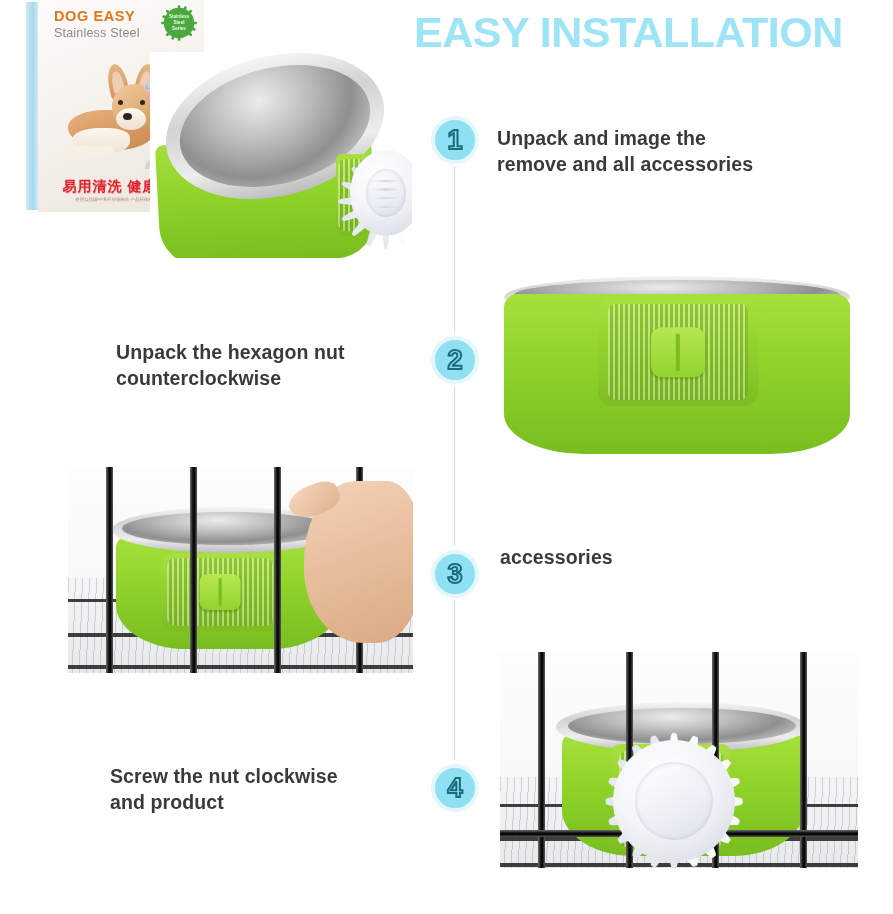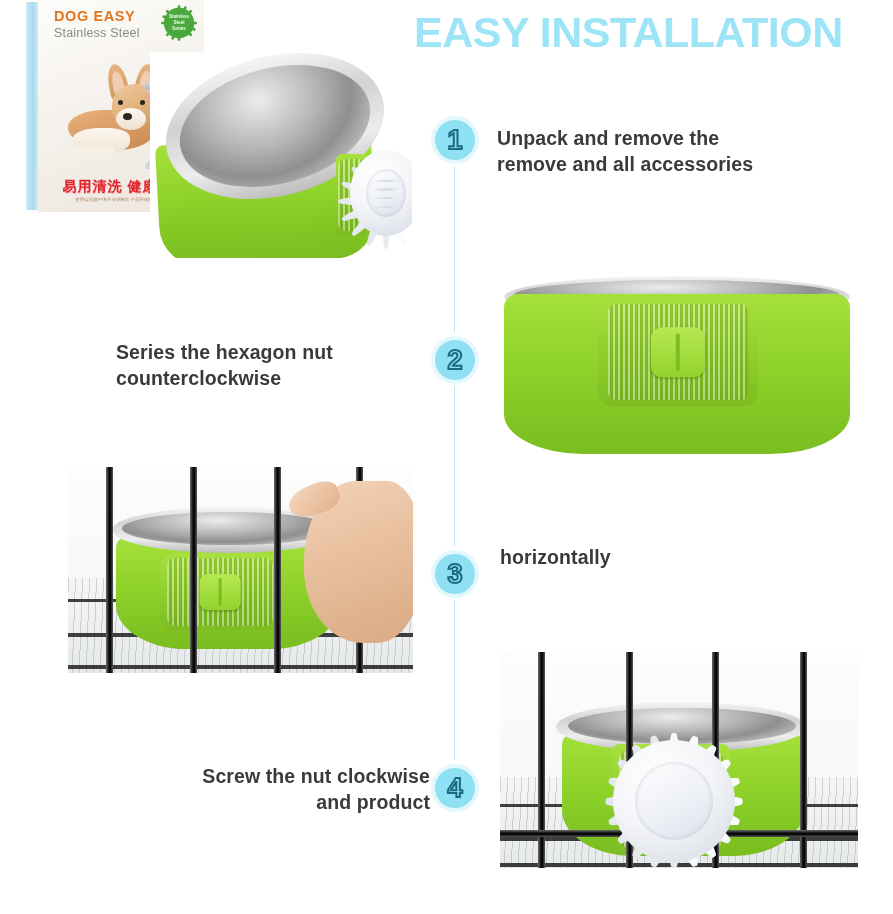--- a/index.html
+++ b/index.html
@@ -377,39 +377,39 @@
         <div class="ridge" style="top:58%"></div>
         <div class="ridge" style="top:76%"></div>
       </div>
     </div>
   </div>
 
   <div class="badge" style="left:431px; top:116px;">
     <span>1</span>
   </div>
   <div class="steptext right" style="left:497px; top:126px; width:330px;">
-    <div>Unpack and remove the</div>
+    <div>Unpack and image the</div>
     <div>remove and all accessories</div>
   </div>
 
   <div class="photo p2">
     <div class="steel-rim-outer" style="left:6px; top:4px; width:346px; height:42px;"></div>
     <div class="steel-rim-inner" style="left:16px; top:8px; width:326px; height:30px;"></div>
     <div class="bowl-green" style="left:6px; top:22px; width:346px; height:160px; border-radius:14px 14px 80px 80px/14px 14px 40px 40px;"></div>
     <div class="clamp" style="left:100px; top:26px; width:160px; height:108px;">
       <div class="ribs"></div>
       <div class="hub"></div>
     </div>
   </div>
 
   <div class="badge" style="left:431px; top:336px;">
     <span>2</span>
   </div>
   <div class="steptext left" style="left:116px; top:340px; width:310px;">
-    <div>Series the hexagon nut</div>
+    <div>Unpack the hexagon nut</div>
     <div>counterclockwise</div>
   </div>
 
   <div class="photo p3">
     <div class="cage-bg"></div>
     <div class="floorgrid">
       <div class="bar" style="top:22%"></div>
       <div class="bar" style="top:58%; height:4px;"></div>
       <div class="bar" style="top:92%; height:4px;"></div>
     </div>
@@ -429,21 +429,21 @@
 
     <div class="hand" style="left:236px; top:14px; width:118px; height:162px;">
       <div class="thumb"></div>
     </div>
   </div>
 
   <div class="badge" style="left:431px; top:550px;">
     <span>3</span>
   </div>
   <div class="steptext right" style="left:500px; top:545px; width:345px;">
-    <div>horizontally</div>
+    <div>accessories</div>
   </div>
 
   <div class="photo p4">
     <div class="cage-bg"></div>
     <div class="floorgrid" style="height:42%;">
       <div class="bar" style="top:30%"></div>
       <div class="bar" style="top:66%; height:4px;"></div>
       <div class="bar" style="top:95%; height:4px;"></div>
     </div>
     <div class="bowl-green" style="left:62px; top:82px; width:242px; height:122px; border-radius:10px 10px 72px 72px/10px 10px 46px 46px;"></div>
@@ -471,19 +471,19 @@
       <div class="tooth" style="transform:rotate(144deg)"></div>
       <div class="tooth" style="transform:rotate(162deg)"></div>
       <div class="disc"></div>
       <div class="core" style="left:18%; top:18%; width:64%; height:64%;"></div>
     </div>
   </div>
 
   <div class="badge" style="left:431px; top:764px;">
     <span>4</span>
   </div>
-  <div class="steptext left" style="left:110px; top:764px; width:320px;text-align:right;">
+  <div class="steptext left" style="left:110px; top:764px; width:320px;">
     <div>Screw the nut clockwise</div>
     <div>and product</div>
   </div>
 
 
 </div>
 
 </body></html>

